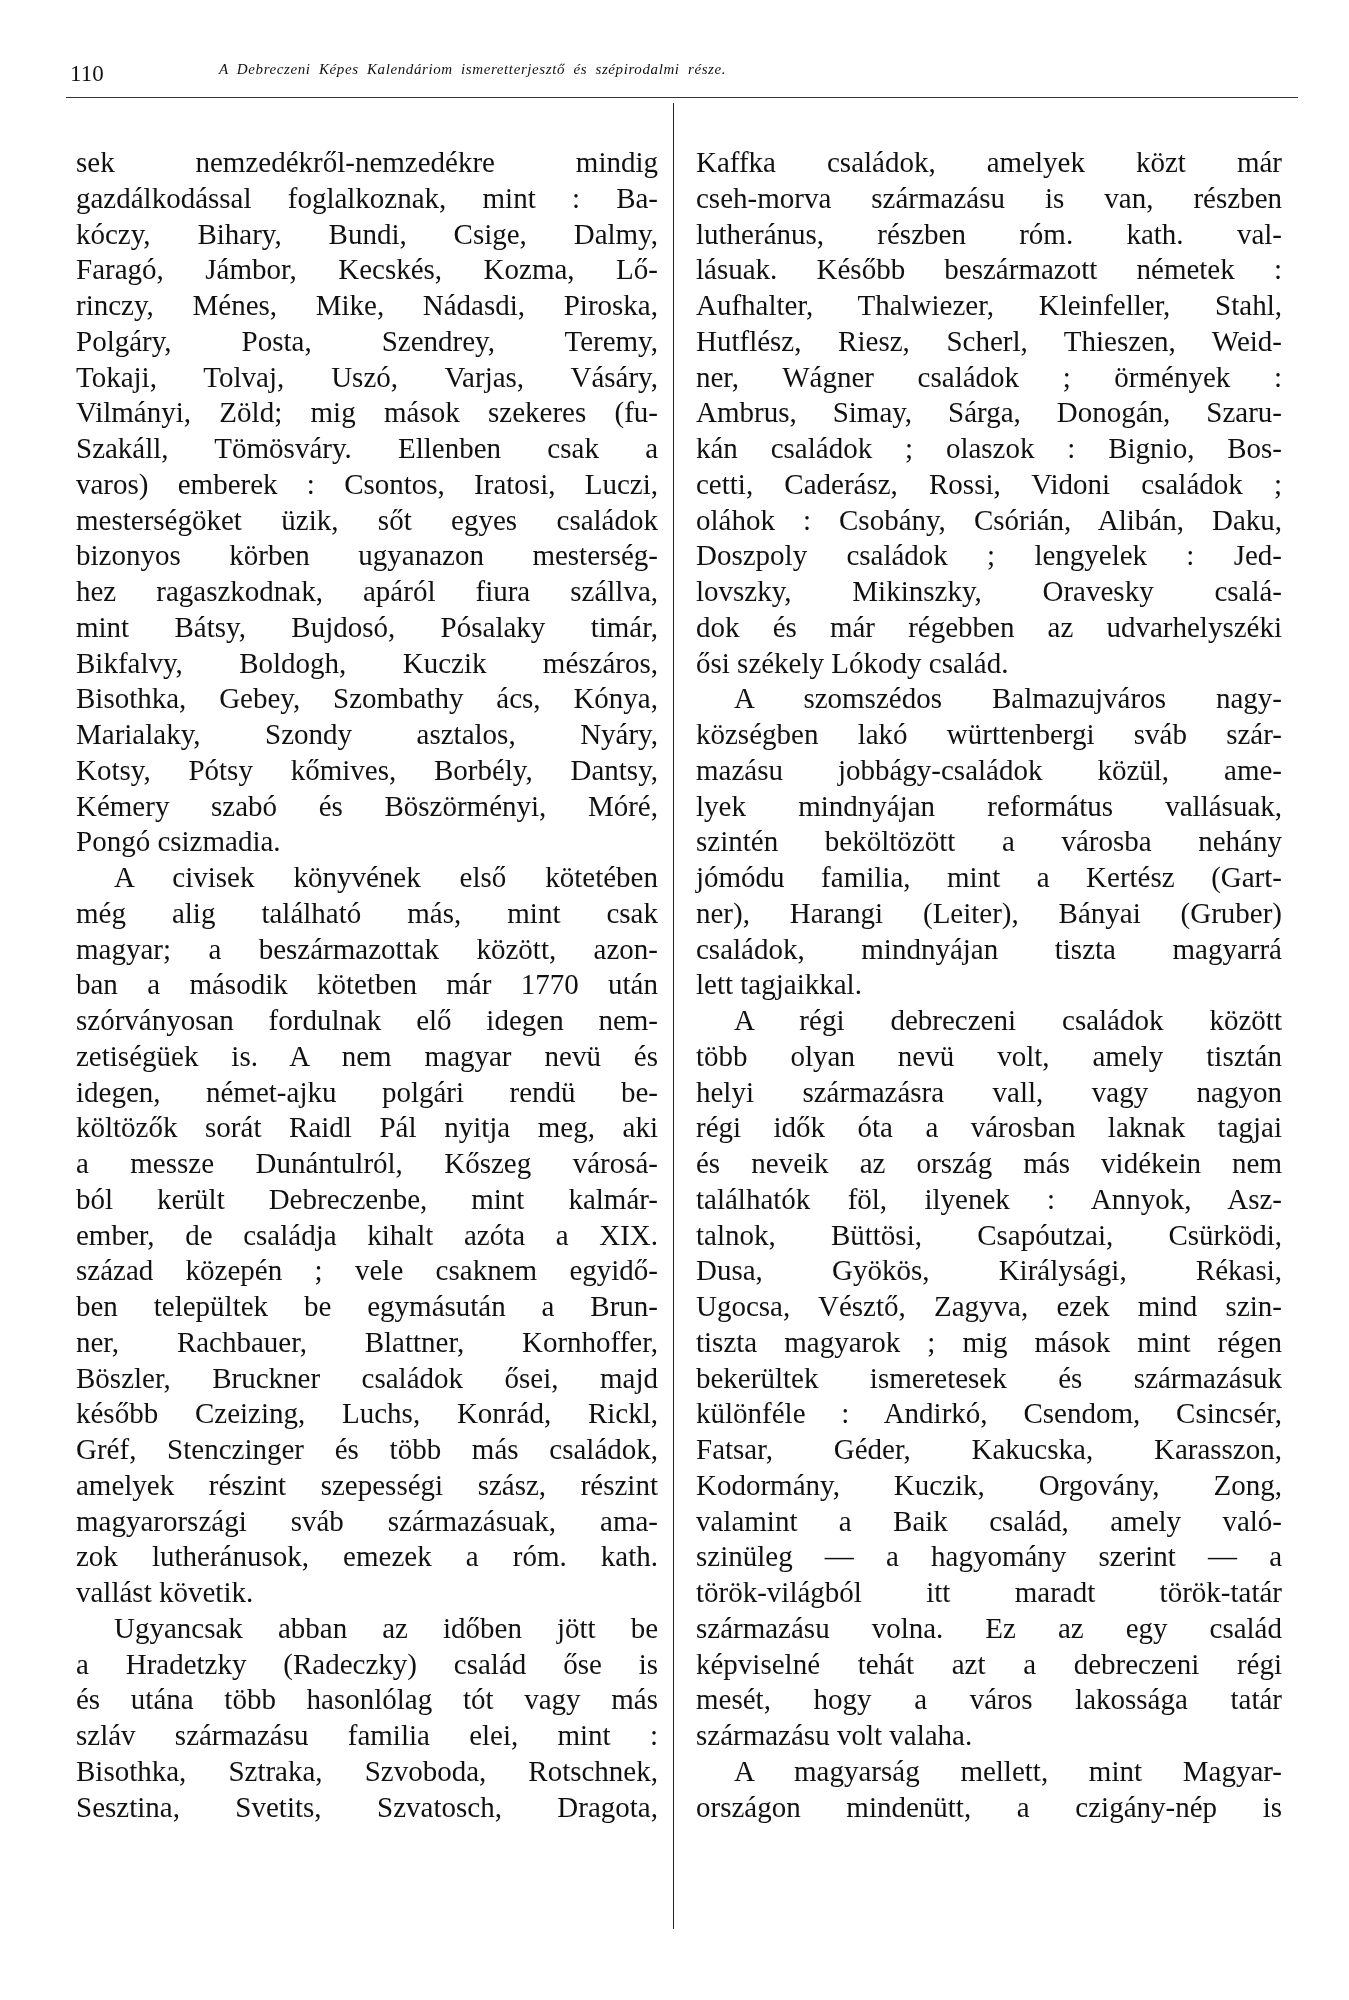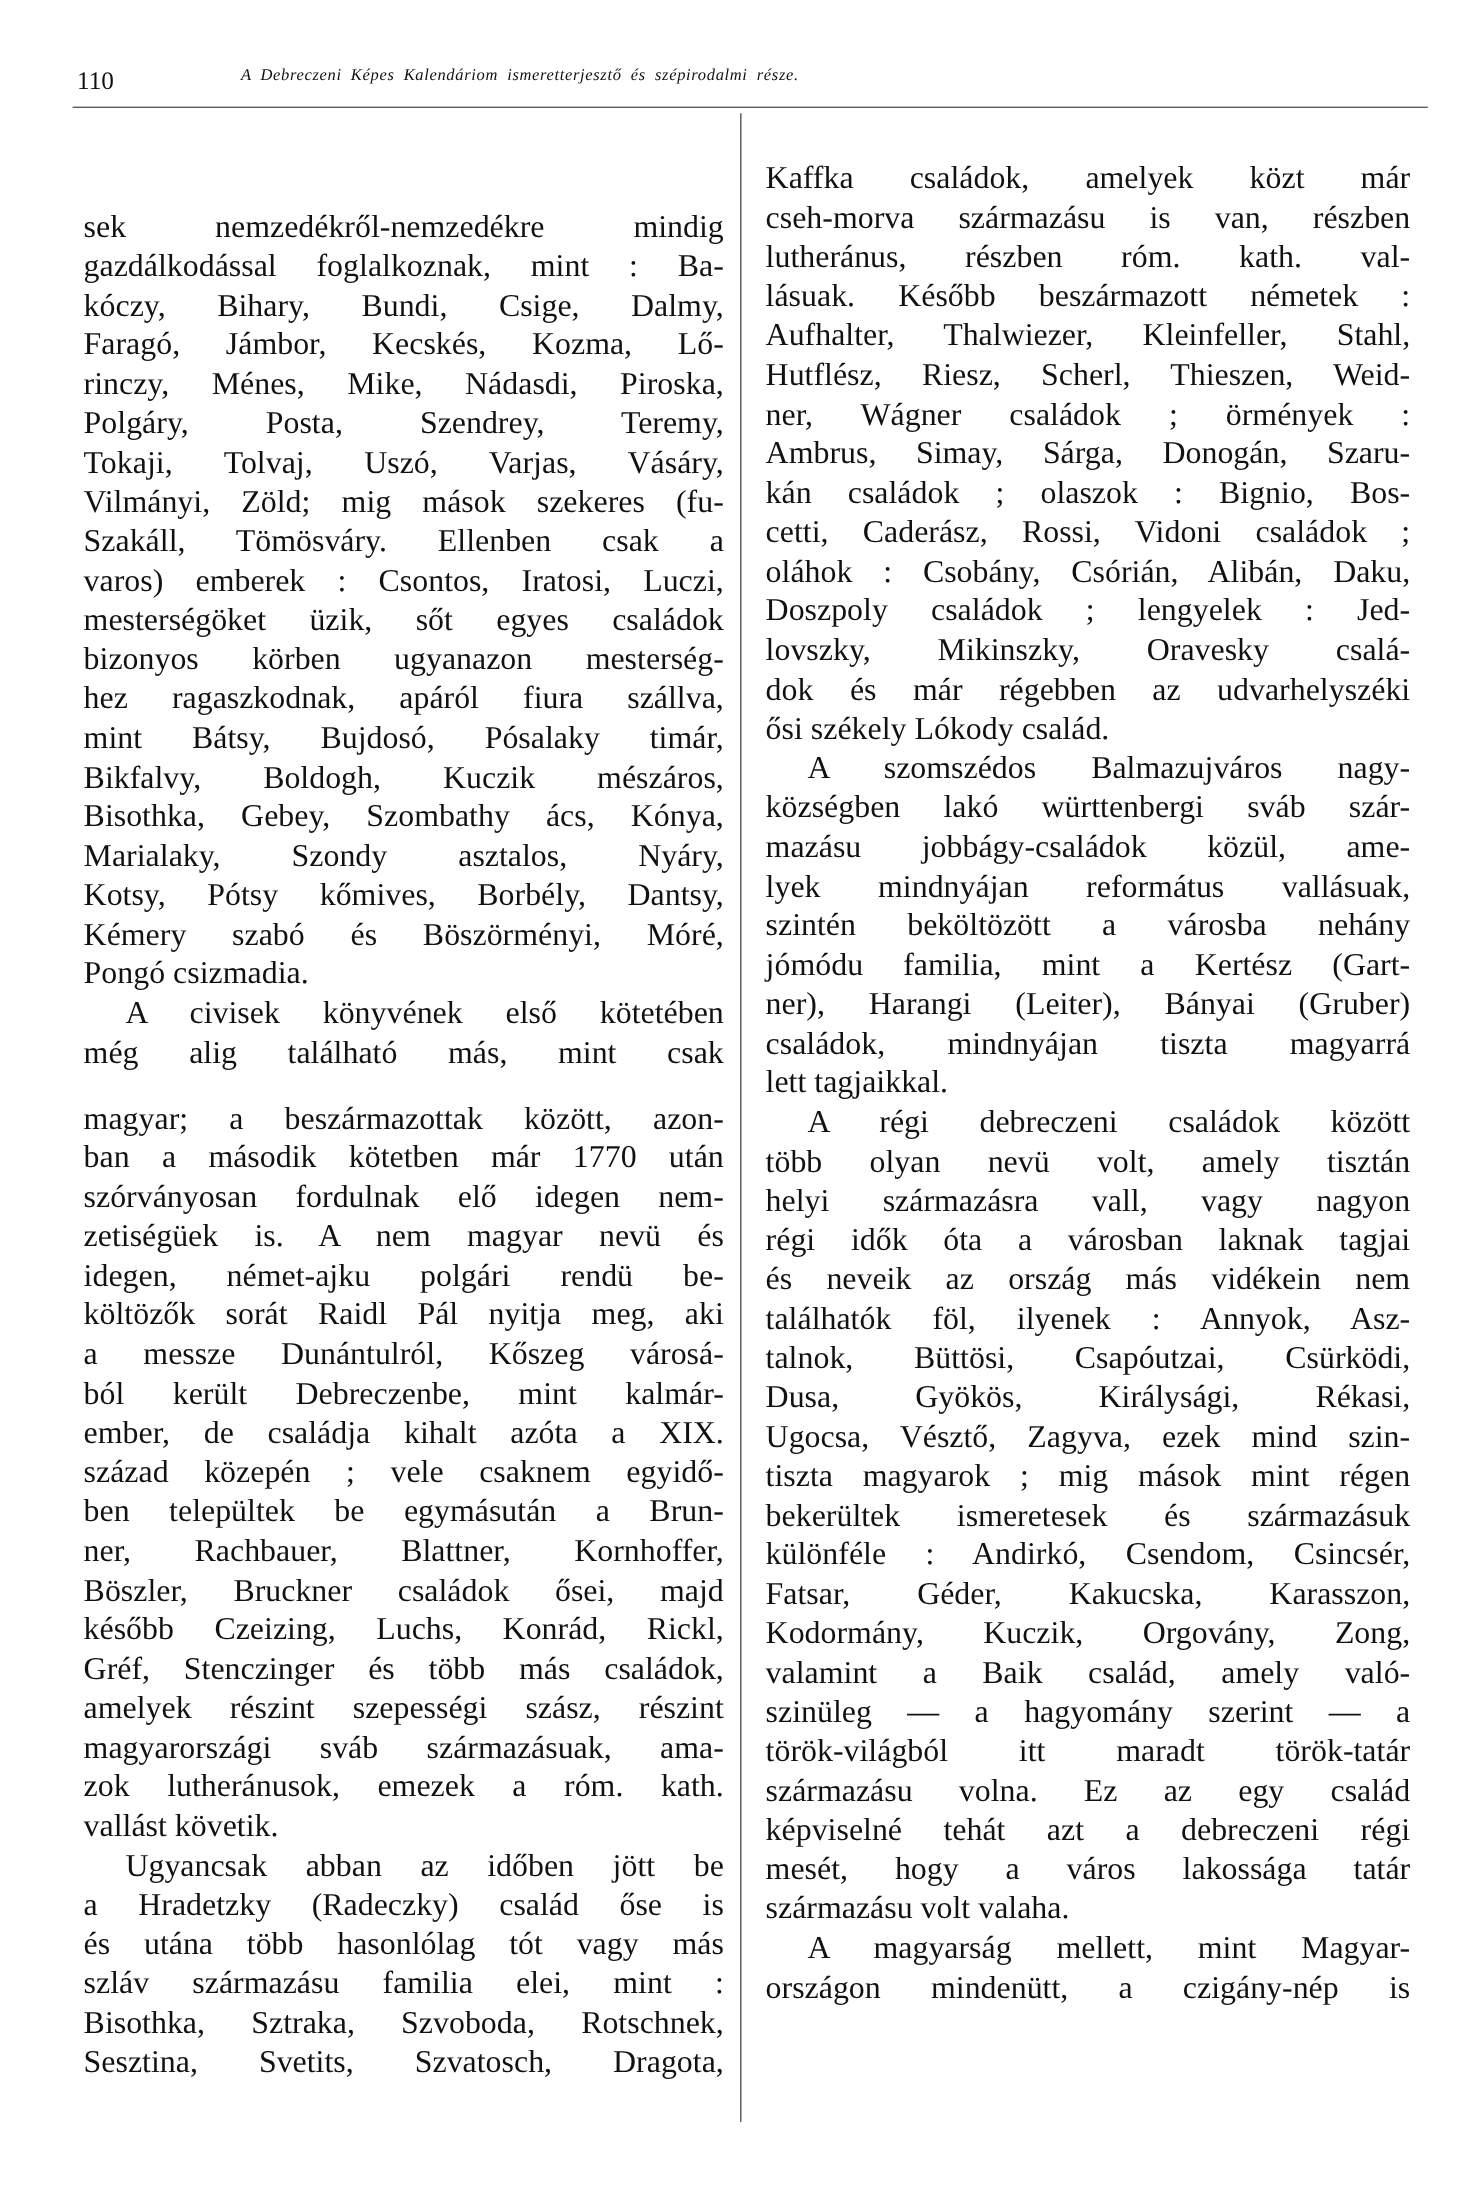--- a/index.html
+++ b/index.html
@@ -18,21 +18,21 @@
 </head>
 <body>
 
 <div>
   <div class="header-number">110</div>
   <div class="header-title">A Debreczeni Képes Kalendáriom ismeretterjesztő és szépirodalmi része.</div>
   <div class="header-rule"></div>
   <div class="column-divider"></div>
 
   <div class="column left" id="col-left">
-      <div class="line" style="text-align-last: left; word-spacing: 73.59px; margin-top: 44px;">sek nemzedékről-nemzedékre mindig</div>
+      <div class="line" style="text-align-last: left; word-spacing: 73.59px;">sek nemzedékről-nemzedékre mindig</div>
       <div class="line" style="text-align-last: left; word-spacing: 28.93px;">gazdálkodással foglalkoznak, mint : Ba-</div>
       <div class="line" style="text-align-last: left; word-spacing: 39.58px;">kóczy, Bihary, Bundi, Csige, Dalmy,</div>
       <div class="line" style="text-align-last: left; word-spacing: 34.25px;">Faragó, Jámbor, Kecskés, Kozma, Lő-</div>
       <div class="line" style="text-align-last: left; word-spacing: 31.4px;">rinczy, Ménes, Mike, Nádasdi, Piroska,</div>
       <div class="line" style="text-align-last: left; word-spacing: 62.77px;">Polgáry, Posta, Szendrey, Teremy,</div>
       <div class="line" style="text-align-last: left; word-spacing: 39.66px;">Tokaji, Tolvaj, Uszó, Varjas, Vásáry,</div>
       <div class="line" style="text-align-last: left; word-spacing: 21.07px;">Vilmányi, Zöld; mig mások szekeres (fu-</div>
       <div class="line" style="text-align-last: left; word-spacing: 39px;">Szakáll, Tömösváry. Ellenben csak a</div>
       <div class="line" style="text-align-last: left; word-spacing: 22.01px;">varos) emberek : Csontos, Iratosi, Luczi,</div>
       <div class="line" style="text-align-last: left; word-spacing: 32.15px;">mesterségöket üzik, sőt egyes családok</div>
@@ -40,21 +40,21 @@
       <div class="line" style="text-align-last: left; word-spacing: 32.78px;">hez ragaszkodnak, apáról fiura szállva,</div>
       <div class="line" style="text-align-last: left; word-spacing: 38.11px;">mint Bátsy, Bujdosó, Pósalaky timár,</div>
       <div class="line" style="text-align-last: left; word-spacing: 49.11px;">Bikfalvy, Boldogh, Kuczik mészáros,</div>
       <div class="line" style="text-align-last: left; word-spacing: 25.56px;">Bisothka, Gebey, Szombathy ács, Kónya,</div>
       <div class="line" style="text-align-last: left; word-spacing: 57.27px;">Marialaky, Szondy asztalos, Nyáry,</div>
       <div class="line" style="text-align-last: left; word-spacing: 30.51px;">Kotsy, Pótsy kőmives, Borbély, Dantsy,</div>
       <div class="line" style="text-align-last: left; word-spacing: 34.36px;">Kémery szabó és Böszörményi, Móré,</div>
       <div class="line last">Pongó csizmadia.</div>
       <div class="line indent" style="text-align-last: left; word-spacing: 31.7px;">A civisek könyvének első kötetében</div>
       <div class="line" style="text-align-last: left; word-spacing: 38.76px;">még alig található más, mint csak</div>
-      <div class="line" style="text-align-last: left; word-spacing: 30.16px; margin-top: 24px;">magyar; a beszármazottak között, azon-</div>
+      <div class="line" style="text-align-last: left; word-spacing: 30.16px;">magyar; a beszármazottak között, azon-</div>
       <div class="line" style="text-align-last: left; word-spacing: 22.1px;">ban a második kötetben már 1770 után</div>
       <div class="line" style="text-align-last: left; word-spacing: 27.52px;">szórványosan fordulnak elő idegen nem-</div>
       <div class="line" style="text-align-last: left; word-spacing: 25.73px;">zetiségüek is. A nem magyar nevü és</div>
       <div class="line" style="text-align-last: left; word-spacing: 38.2px;">idegen, német-ajku polgári rendü be-</div>
       <div class="line" style="text-align-last: left; word-spacing: 20.35px;">költözők sorát Raidl Pál nyitja meg, aki</div>
       <div class="line" style="text-align-last: left; word-spacing: 34.17px;">a messze Dunántulról, Kőszeg városá-</div>
       <div class="line" style="text-align-last: left; word-spacing: 36.74px;">ból került Debreczenbe, mint kalmár-</div>
       <div class="line" style="text-align-last: left; word-spacing: 23.39px;">ember, de családja kihalt azóta a XIX.</div>
       <div class="line" style="text-align-last: left; word-spacing: 25.09px;">század közepén ; vele csaknem egyidő-</div>
       <div class="line" style="text-align-last: left; word-spacing: 28.62px;">ben települtek be egymásután a Brun-</div>

